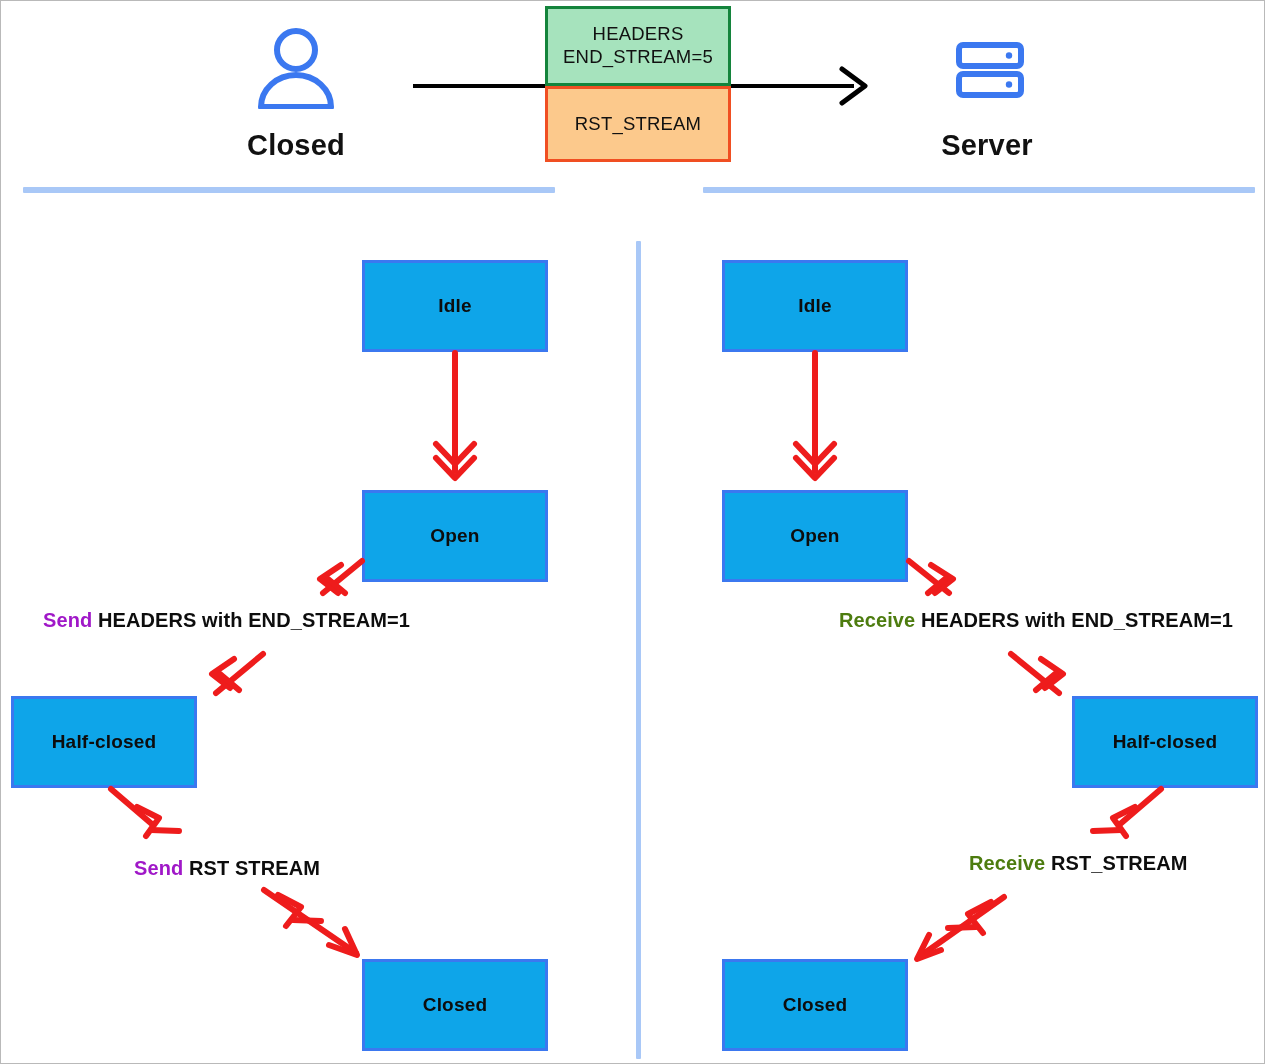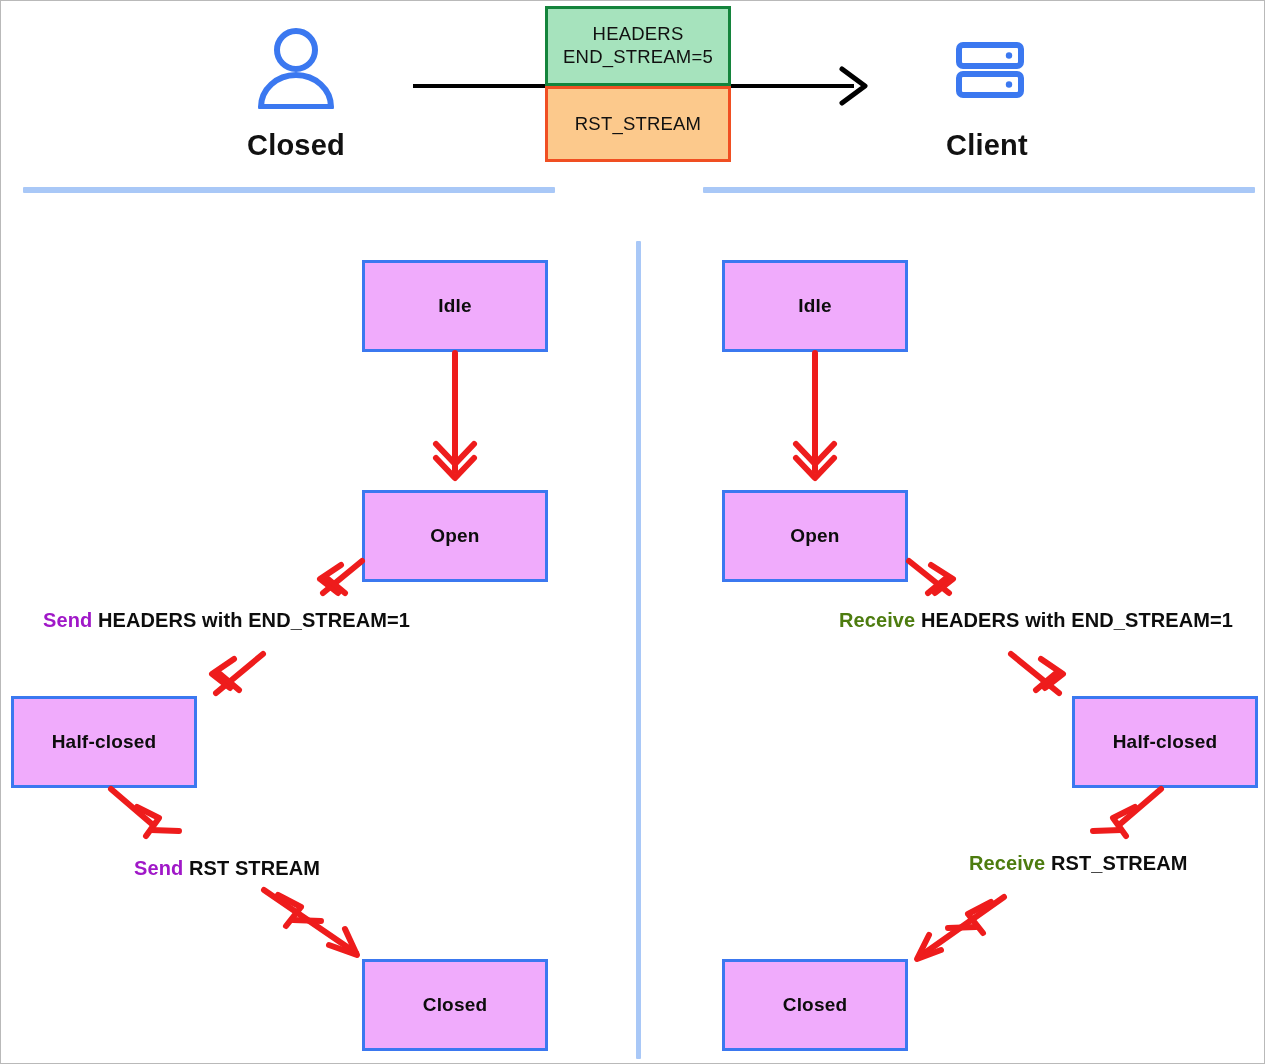--- a/index.html
+++ b/index.html
@@ -64,21 +64,21 @@
     position: absolute;
     width: 5px;
     background: #a9c8f7;
     border-radius: 1px;
   }
 
   
   .state-box {
     position: absolute;
     box-sizing: border-box;
-    background: #f0abfc;
+    background: #0ea5e9;
     border: 3px solid #3b78f0;
     display: flex;
     align-items: center;
     justify-content: center;
     font-size: 19px;
     font-weight: bold;
     color: #0d0d0d;
     letter-spacing: 0.2px;
     white-space: nowrap;
   }
@@ -119,21 +119,21 @@
   <div class="actor-label" style="left:195px; top:128px; width:200px;">Closed</div>
 
   <div class="actor-icon" style="left:954px; top:40px; width:70px; height:58px;">
     <svg width="70" height="58" viewBox="0 0 70 58">
       <rect x="4" y="4" width="62" height="21" rx="4" ry="4" fill="#ffffff" stroke="#3b78f0" stroke-width="6"></rect>
       <circle cx="54" cy="14.5" r="3.2" fill="#3b78f0"></circle>
       <rect x="4" y="33" width="62" height="21" rx="4" ry="4" fill="#ffffff" stroke="#3b78f0" stroke-width="6"></rect>
       <circle cx="54" cy="43.5" r="3.2" fill="#3b78f0"></circle>
     </svg>
   </div>
-  <div class="actor-label" style="left:886px; top:128px; width:200px;">Client</div>
+  <div class="actor-label" style="left:886px; top:128px; width:200px;">Server</div>
 
   <svg class="overlay">
     <g>
       <line x1="412" y1="85" x2="853" y2="85" stroke="#000000" stroke-width="4"></line>
       <polyline points="841,68 864,85 841,102" fill="none" stroke="#000000" stroke-width="5" stroke-linecap="round" stroke-linejoin="round"></polyline>
     </g>
   </svg>
 
   <div class="wire-box green" style="left:544px; top:5px; width:186px; height:80px;">
     <span>

